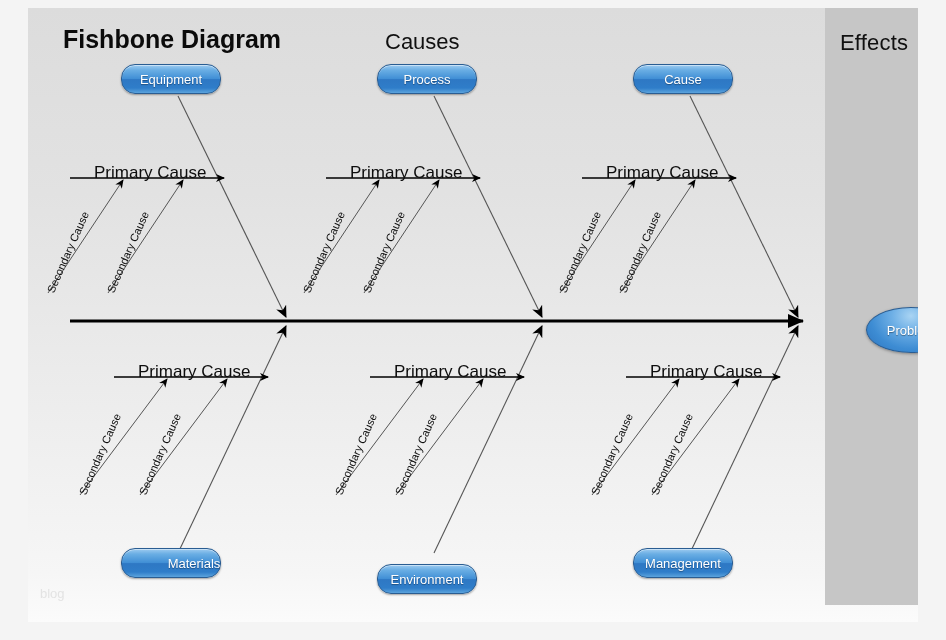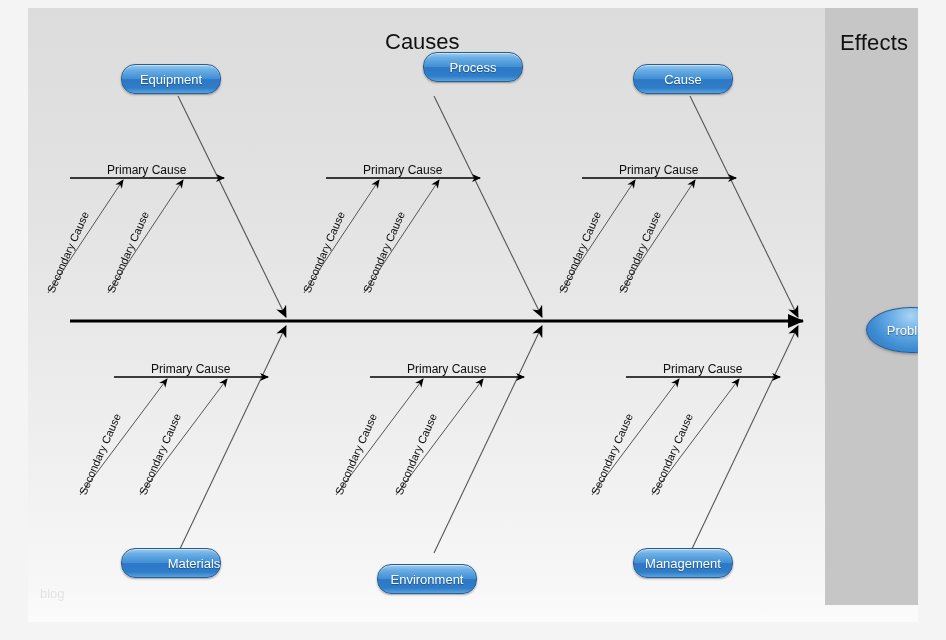--- a/index.html
+++ b/index.html
@@ -97,24 +97,23 @@
     font-size: 13px;
     display: flex;
     align-items: center;
     justify-content: center;
     text-shadow: 0 1px 1px rgba(0,0,0,0.4);
     box-sizing: border-box;
   }
   
   .primary-label {
     position: absolute;
-    font-size: 12px;
+    font-size: 17px;
     color: #0d0d0d;
     white-space: nowrap;
-    margin-left: 13px;
   }
   .secondary-label {
     position: absolute;
     font-size: 11px;
     color: #0d0d0d;
     white-space: nowrap;
     transform-origin: 0 50%;
     transform: rotate(-66deg);
   }
   #watermark {
@@ -213,25 +212,26 @@
       <g>
         <line x1="308" y1="487" x2="395" y2="371" stroke="#555555" stroke-width="1" marker-end="url(#arrowSmall)"></line>
         <line x1="368" y1="487" x2="455" y2="371" stroke="#555555" stroke-width="1" marker-end="url(#arrowSmall)"></line>
       </g>
       <g>
         <line x1="564" y1="487" x2="651" y2="371" stroke="#555555" stroke-width="1" marker-end="url(#arrowSmall)"></line>
         <line x1="624" y1="487" x2="711" y2="371" stroke="#555555" stroke-width="1" marker-end="url(#arrowSmall)"></line>
       </g>
     </svg>
 
+    <div id="diagram-title">Fishbone Diagram</div>
     <div id="causes-title">Causes</div>
     <div id="effects-title">Effects</div>
 
     <div class="cat-box" style="left:93px; top:56px;">Equipment</div>
-    <div class="cat-box" style="left:349px; top:44px;margin-left:46px;">Process</div>
+    <div class="cat-box" style="left:349px; top:56px;">Process</div>
     <div class="cat-box" style="left:605px; top:56px;">Cause</div>
 
     <div class="cat-box" style="left:93px; top:540px;padding-left:46px;">Materials</div>
     <div class="cat-box" style="left:349px; top:540px;margin-top:16px;">Environment</div>
     <div class="cat-box" style="left:605px; top:540px;">Management</div>
 
     <div id="problem-ellipse">Problem</div>
 
     <div class="primary-label" style="left:66px;  top:155px;">Primary Cause</div>
     <div class="primary-label" style="left:322px; top:155px;">Primary Cause</div>

